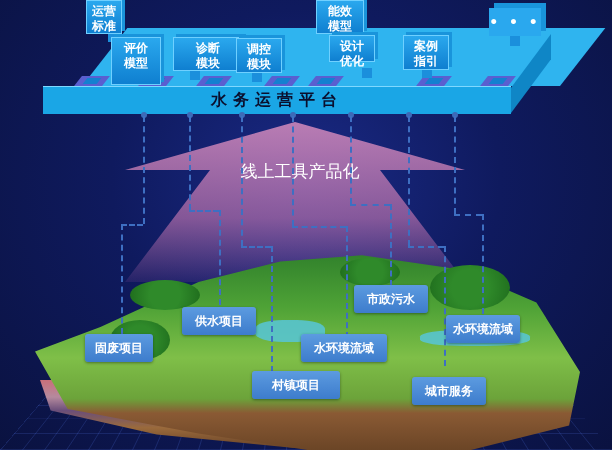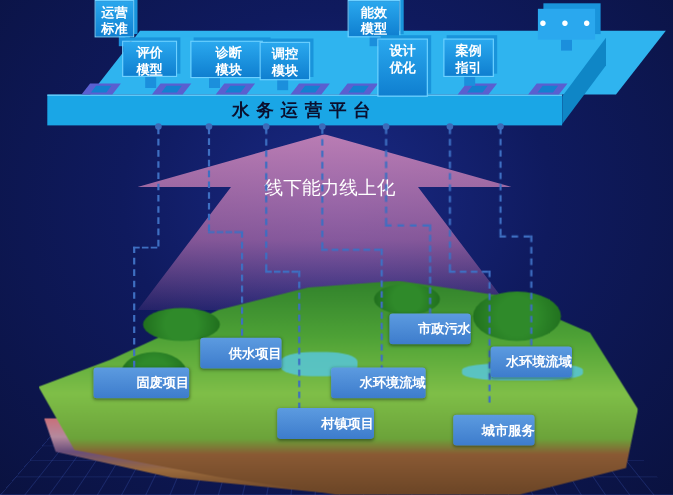--- a/index.html
+++ b/index.html
@@ -41,21 +41,21 @@
   
   .island{left:35px;top:245px;width:545px;height:205px;
     clip-path:polygon(12% 40%,30% 18%,45% 8%,60% 5%,78% 12%,92% 28%,100% 62%,98% 88%,80% 100%,50% 100%,30% 92%,6% 80%,0 52%);
     background:linear-gradient(180deg,#2c7c2a 0%,#4ea236 30%,#7fbf48 55%,#6ca33a 75%,#8a5a34 82%,#6b4526 100%);}
   .island-soil{left:40px;top:380px;width:530px;height:68px;
     clip-path:polygon(0 0,100% 0,96% 60%,78% 100%,48% 100%,22% 80%,2% 45%);
     background:linear-gradient(180deg,#c96f7a 0%,#b58a9e 25%,#6a4e7a 45%,#9a6a3c 70%,#6a4428 100%);}
   .water{background:#57c6d8;opacity:.85;border-radius:40%;}
   .tree{background:radial-gradient(circle,#2f8a2a 40%,#1e6b1c 100%);border-radius:50%;}
   .lbl{background:linear-gradient(#5c9be0,#3d7ccc);color:#fff;font-size:12px;font-weight:bold;
-    border-radius:3px;text-align:right;height:28px;line-height:28px;box-shadow:0 1px 3px rgba(0,0,0,.4);}
+    border-radius:3px;text-align:center;height:28px;line-height:28px;box-shadow:0 1px 3px rgba(0,0,0,.4);}
 </style>
 </head>
 <body>
 
 <div class="abs grid"></div>
 
 <div class="abs plat-top"></div>
 <div class="abs plat-side"></div>
 <div class="abs plat-front"></div>
 <div class="abs plat-label">水务运营平台</div>
@@ -67,55 +67,55 @@
 <div class="abs slot" style="left:312px;top:76px"></div>
 <div class="abs slot" style="left:420px;top:76px"></div>
 <div class="abs slot" style="left:484px;top:76px"></div>
 
 <div class="abs stem" style="left:108px;top:32px"></div>
 <div class="abs mod" style="left:86px;top:0px;width:36px;height:34px">
   <div>运营</div>
   <div>标准</div>
 </div>
 <div class="abs stem" style="left:132px;top:70px"></div>
-<div class="abs mod" style="left:111px;top:37px;width:50px;height:33px">
+<div class="abs mod" style="left:111px;top:37px;width:50px;height:48px">
   <div>评价</div>
   <div>模型</div>
 </div>
 <div class="abs stem" style="left:190px;top:70px"></div>
 <div class="abs mod" style="left:173px;top:37px;width:70px;height:34px">
   <div>诊断</div>
   <div>模块</div>
 </div>
 <div class="abs stem" style="left:252px;top:72px"></div>
 <div class="abs mod" style="left:236px;top:38px;width:46px;height:35px">
   <div>调控</div>
   <div>模块</div>
 </div>
 <div class="abs stem" style="left:336px;top:32px"></div>
 <div class="abs mod" style="left:316px;top:0px;width:48px;height:34px">
   <div>能效</div>
   <div>模型</div>
 </div>
 <div class="abs stem" style="left:362px;top:68px"></div>
-<div class="abs mod" style="left:343px;top:35px;width:46px;height:53px">
+<div class="abs mod" style="left:329px;top:35px;width:46px;height:27px">
   <div>设计</div>
   <div>优化</div>
 </div>
 <div class="abs stem" style="left:422px;top:68px"></div>
 <div class="abs mod" style="left:403px;top:35px;width:46px;height:35px">
   <div>案例</div>
   <div>指引</div>
 </div>
 <div class="abs stem" style="left:510px;top:36px"></div>
 <div class="abs more" style="left:489px;top:8px">• • •</div>
 
 <div class="abs arrow"></div>
 <div class="abs arrow-text">
-  <div>线下能力线上化</div>
+  <div>线上工具产品化</div>
 </div>
 
 <div class="abs island-soil"></div>
 <div class="abs island"></div>
 <div class="abs tree" style="left:110px;top:320px;width:60px;height:40px"></div>
 <div class="abs tree" style="left:130px;top:280px;width:70px;height:30px"></div>
 <div class="abs tree" style="left:430px;top:265px;width:80px;height:45px"></div>
 <div class="abs tree" style="left:340px;top:258px;width:60px;height:28px"></div>
 <div class="abs water" style="left:255px;top:320px;width:70px;height:22px"></div>
 <div class="abs water" style="left:420px;top:330px;width:110px;height:16px"></div>
@@ -149,19 +149,19 @@
 <div class="abs dl" style="left:390px;top:204px;height:82px"></div>
 
 <div class="abs dl" style="left:408px;top:116px;height:130px"></div>
 <div class="abs dh" style="left:408px;top:246px;width:36px"></div>
 <div class="abs dl" style="left:444px;top:246px;height:120px"></div>
 
 <div class="abs dl" style="left:454px;top:116px;height:98px"></div>
 <div class="abs dh" style="left:454px;top:214px;width:28px"></div>
 <div class="abs dl" style="left:482px;top:214px;height:100px"></div>
 
-<div class="abs lbl" style="left:85px;top:334px;width:87px">固废项目</div>
+<div class="abs lbl" style="left:85px;top:334px;width:68px">固废项目</div>
 <div class="abs lbl" style="left:182px;top:307px;width:74px">供水项目</div>
 <div class="abs lbl" style="left:252px;top:371px;width:88px">村镇项目</div>
 <div class="abs lbl" style="left:301px;top:334px;width:86px">水环境流域</div>
 <div class="abs lbl" style="left:354px;top:285px;width:74px">市政污水</div>
 <div class="abs lbl" style="left:446px;top:315px;width:74px">水环境流域</div>
 <div class="abs lbl" style="left:412px;top:377px;width:74px">城市服务</div>
 
 </body></html>

